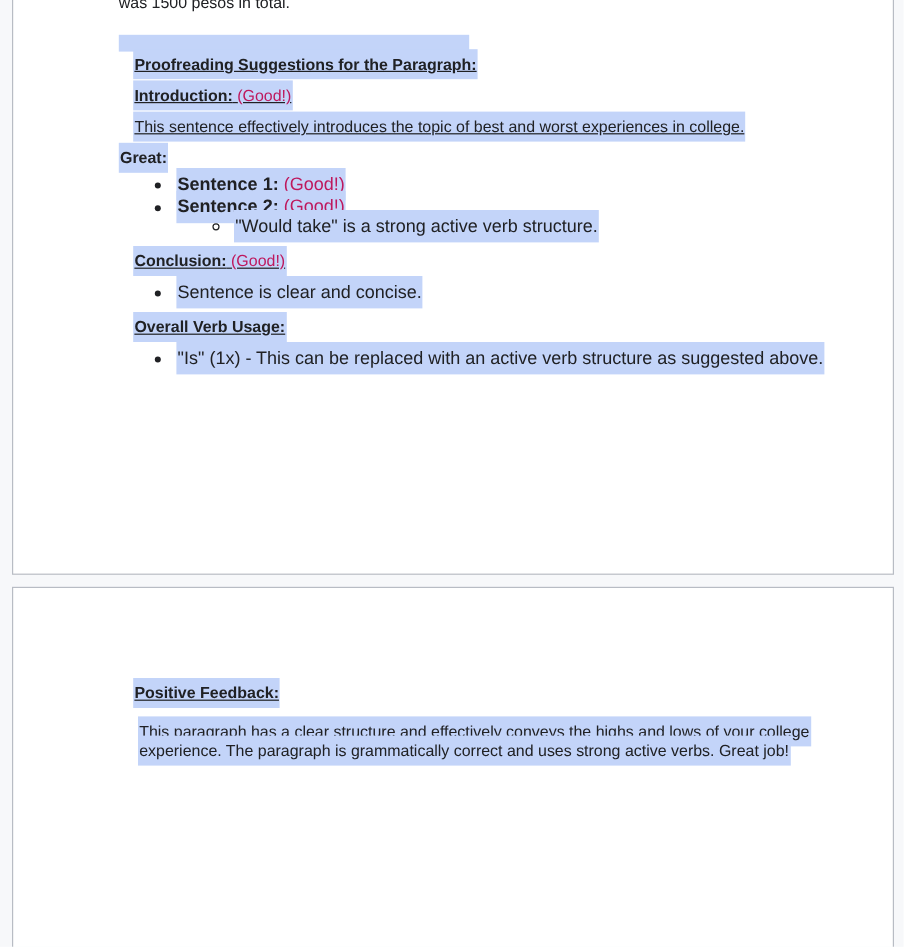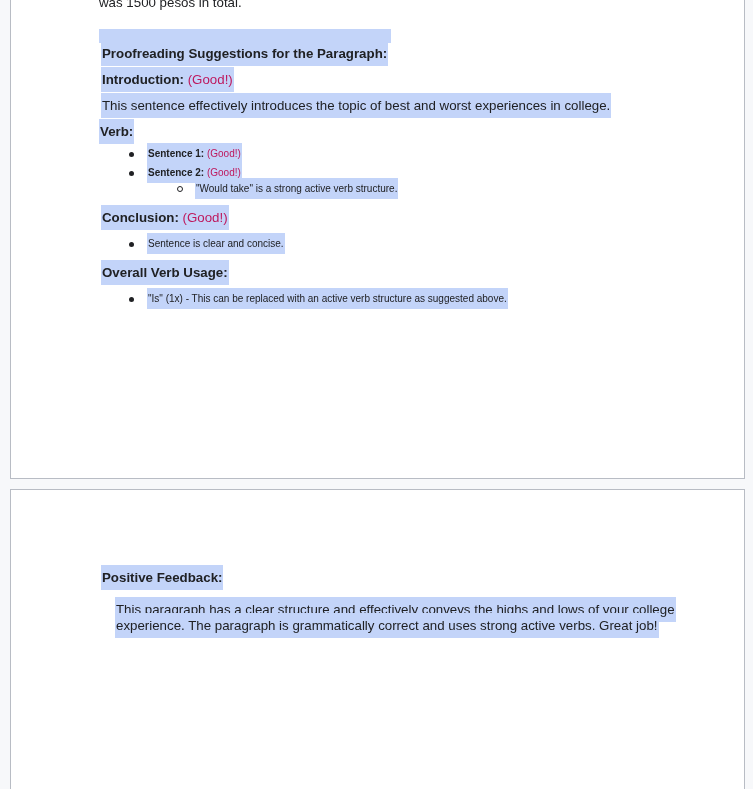--- a/index.html
+++ b/index.html
@@ -59,21 +59,22 @@
   .plain-line {
     margin: 0 0 18px 0;
   }
   .hl {
     background: #c3d4f9;
     padding: 5px 1px 5px 1px;
     box-decoration-break: clone;
     -webkit-box-decoration-break: clone;
   }
   .blk {
-    margin: 0 0 10px 2px;
+    margin: 0 0 10px 12px;
+    text-decoration: underline;
   }
   .blk-tight {
     margin: 0 0 6px 0;
   }
   .heading-text {
     font-weight: bold;
   }
   .muted {
     color: #be185d;
   }
@@ -90,21 +91,21 @@
     padding: 0 0 0 48px;
     list-style: none;
   }
   ul.lvl2 {
     margin: 0;
     padding: 0 0 0 48px;
     list-style: none;
   }
   ul.lvl1 > li, ul.lvl2 > li {
     position: relative;
-    font-size: 10px;
+    font-size: 15px;
     line-height: 16px;
     color: #202124;
     margin: 0 0 3px 0;
   }
   ul.lvl1 > li::before {
     content: "";
     position: absolute;
     left: -18px;
     top: 6px;
     width: 5px;
@@ -138,21 +139,21 @@
 
         <div>
           <span class="hl-box" style="width:292px;height:14px;"></span>
           <p class="para blk" style="margin-top:-1px;"><span class="hl heading-text">Proofreading Suggestions for the Paragraph:</span></p>
         </div>
 
         <p class="para blk"><span class="hl"><b>Introduction:</b> <span class="muted">(Good!)</span></span></p>
 
         <p class="para blk"><span class="hl">This sentence effectively introduces the topic of best and worst experiences in college.</span></p>
 
-        <p class="para blk-tight"><span class="hl"><b>Verb:</b></span></p>
+        <p class="para blk-tight"><span class="hl"><b>Great:</b></span></p>
 
         <ul class="lvl1">
           <li><span class="hl"><b>Sentence 1:</b> <span class="muted">(Good!)</span></span></li>
           <li><span class="hl"><b>Sentence 2:</b> <span class="muted">(Good!)</span></span>
             <ul class="lvl2">
               <li><span class="hl">"Would take" is a strong active verb structure.</span></li>
             </ul>
           </li>
         </ul>
 

